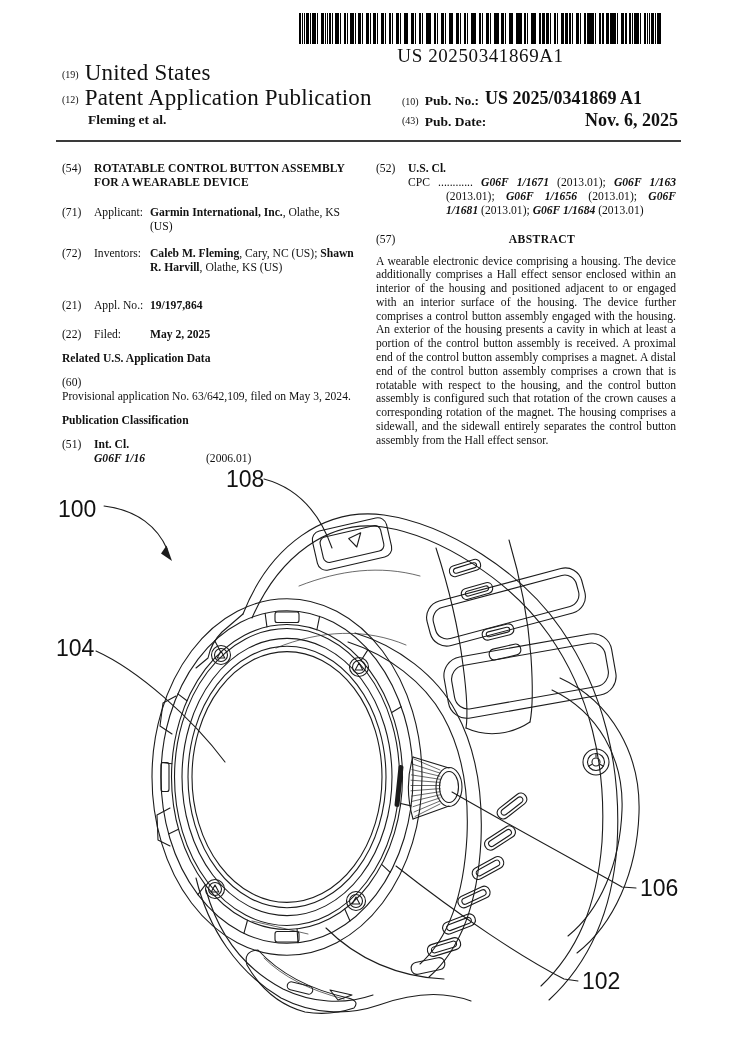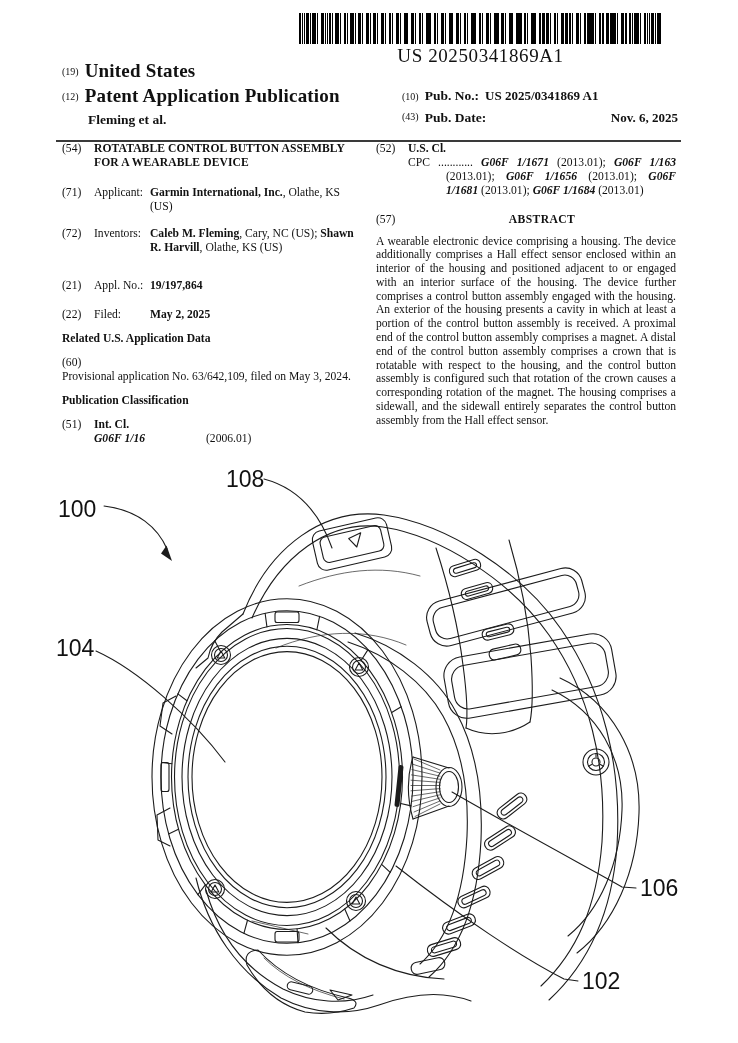--- a/index.html
+++ b/index.html
@@ -13,32 +13,32 @@
     background:
       repeating-linear-gradient(90deg,#000 0 2px,rgba(0,0,0,0) 2px 3px,#000 3px 4px,rgba(0,0,0,0) 4px 7px,#000 7px 10px,rgba(0,0,0,0) 10px 11px,#000 11px 12px,rgba(0,0,0,0) 12px 15px),
       repeating-linear-gradient(90deg,rgba(0,0,0,0) 0 5px,#000 5px 6px,rgba(0,0,0,0) 6px 13px,#000 13px 16px,rgba(0,0,0,0) 16px 23px);
   }
   .barcode-caption{
     position:absolute;left:299px;top:45px;width:363px;text-align:center;
     font-size:19px;letter-spacing:.6px;
   }
   .hline{position:absolute;display:flex;align-items:baseline;}
   .num-sm{font-size:10px;margin-right:6px;position:relative;top:-2px;}
-  .h-big{font-size:19px;font-weight:bold;letter-spacing:.2px;}
+  .h-big{font-size:23px;font-weight:normal;letter-spacing:.2px;}
   .row1{left:62px;top:60px;}
   .row2{left:62px;top:85px;}
   .byline{position:absolute;left:88px;top:112px;font-size:13.5px;font-weight:bold;}
   .pubno{position:absolute;left:402px;top:88px;width:276px;display:flex;align-items:flex-end;}
   .pubdate{position:absolute;left:402px;top:110px;width:276px;display:flex;align-items:baseline;}
   .pub-lbl{font-size:13.5px;font-weight:bold;margin-right:6px;white-space:nowrap;}
-  .pub-val{font-size:13px;font-weight:bold;white-space:nowrap;font-family:Liberation Serif, serif;}
+  .pub-val{font-size:18px;font-weight:bold;white-space:nowrap;font-family:Liberation Serif, serif;}
   .pubdate .pub-val{margin-left:auto;}
   .rule{position:absolute;left:56px;top:140px;width:625px;height:2px;background:#3a3a3a;}
   
-  .cols{position:absolute;left:62px;top:142px;width:614px;display:flex;gap:18px;font-size:11.6px;line-height:1.2;}
+  .cols{position:absolute;left:62px;top:162px;width:614px;display:flex;gap:18px;font-size:11.6px;line-height:1.2;}
   .col-l{width:296px;flex:none;}
   .col-r{width:300px;flex:none;}
   .entry{display:flex;margin-bottom:13px;}
   .enum{width:32px;flex:none;}
   .ebody{flex:1;display:flex;}
   .elbl{width:56px;flex:none;}
   .eval{flex:1;}
   .b{font-weight:bold;}
   .bi{font-weight:bold;font-style:italic;}
   .title-text{font-weight:bold;letter-spacing:.1px;}

